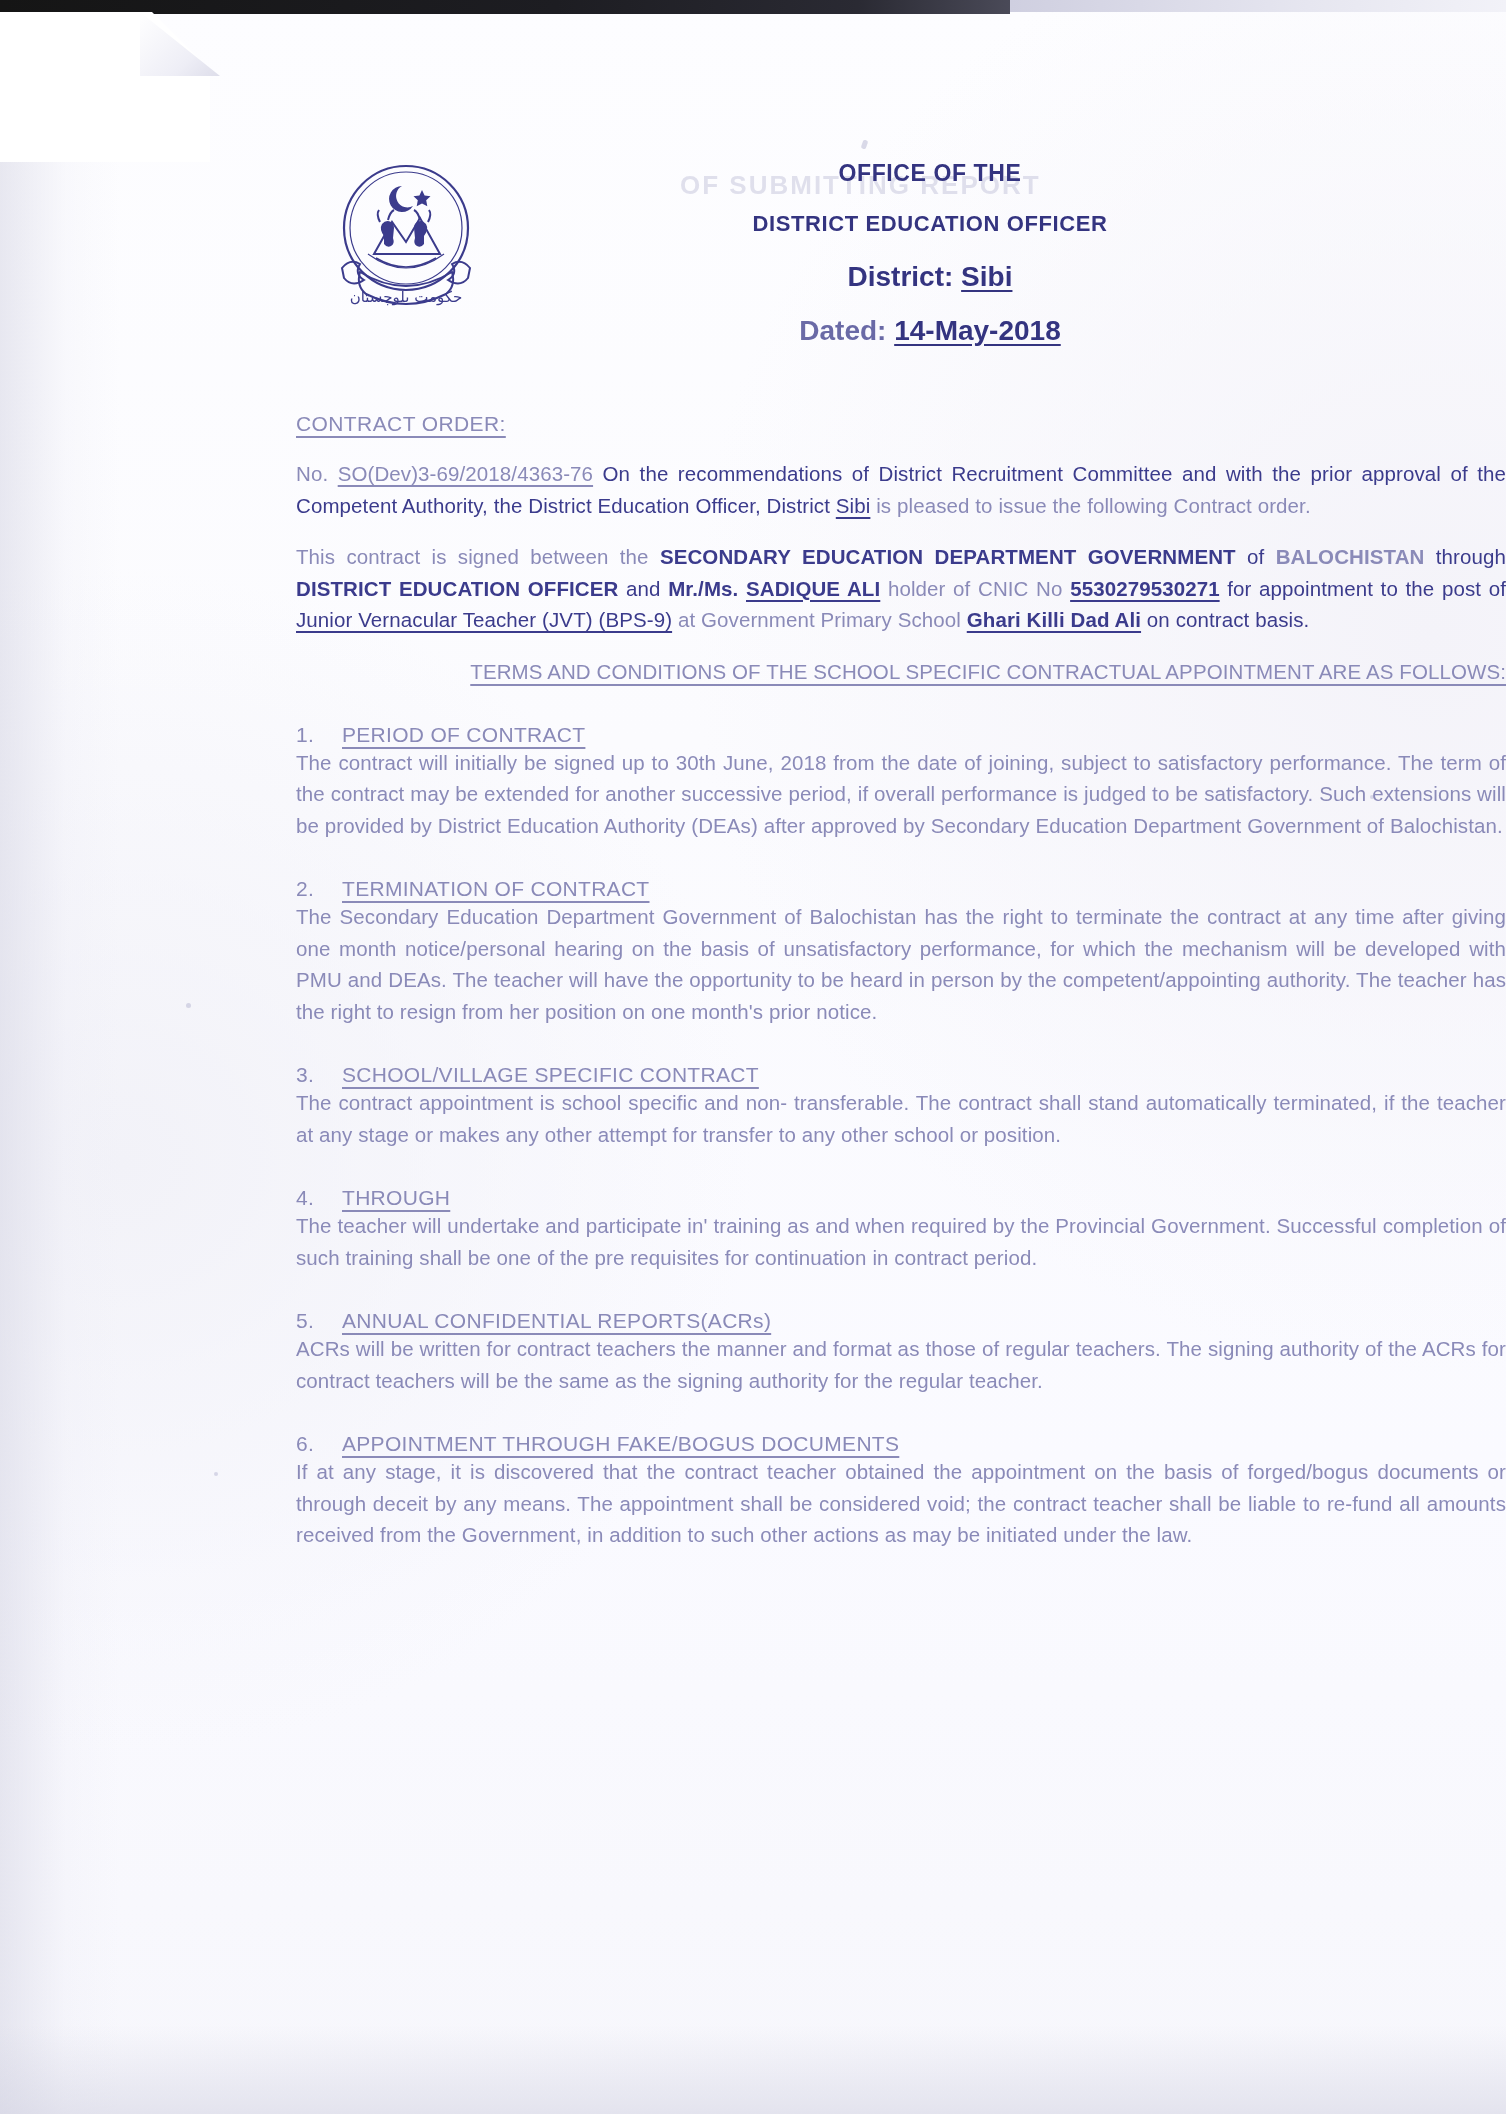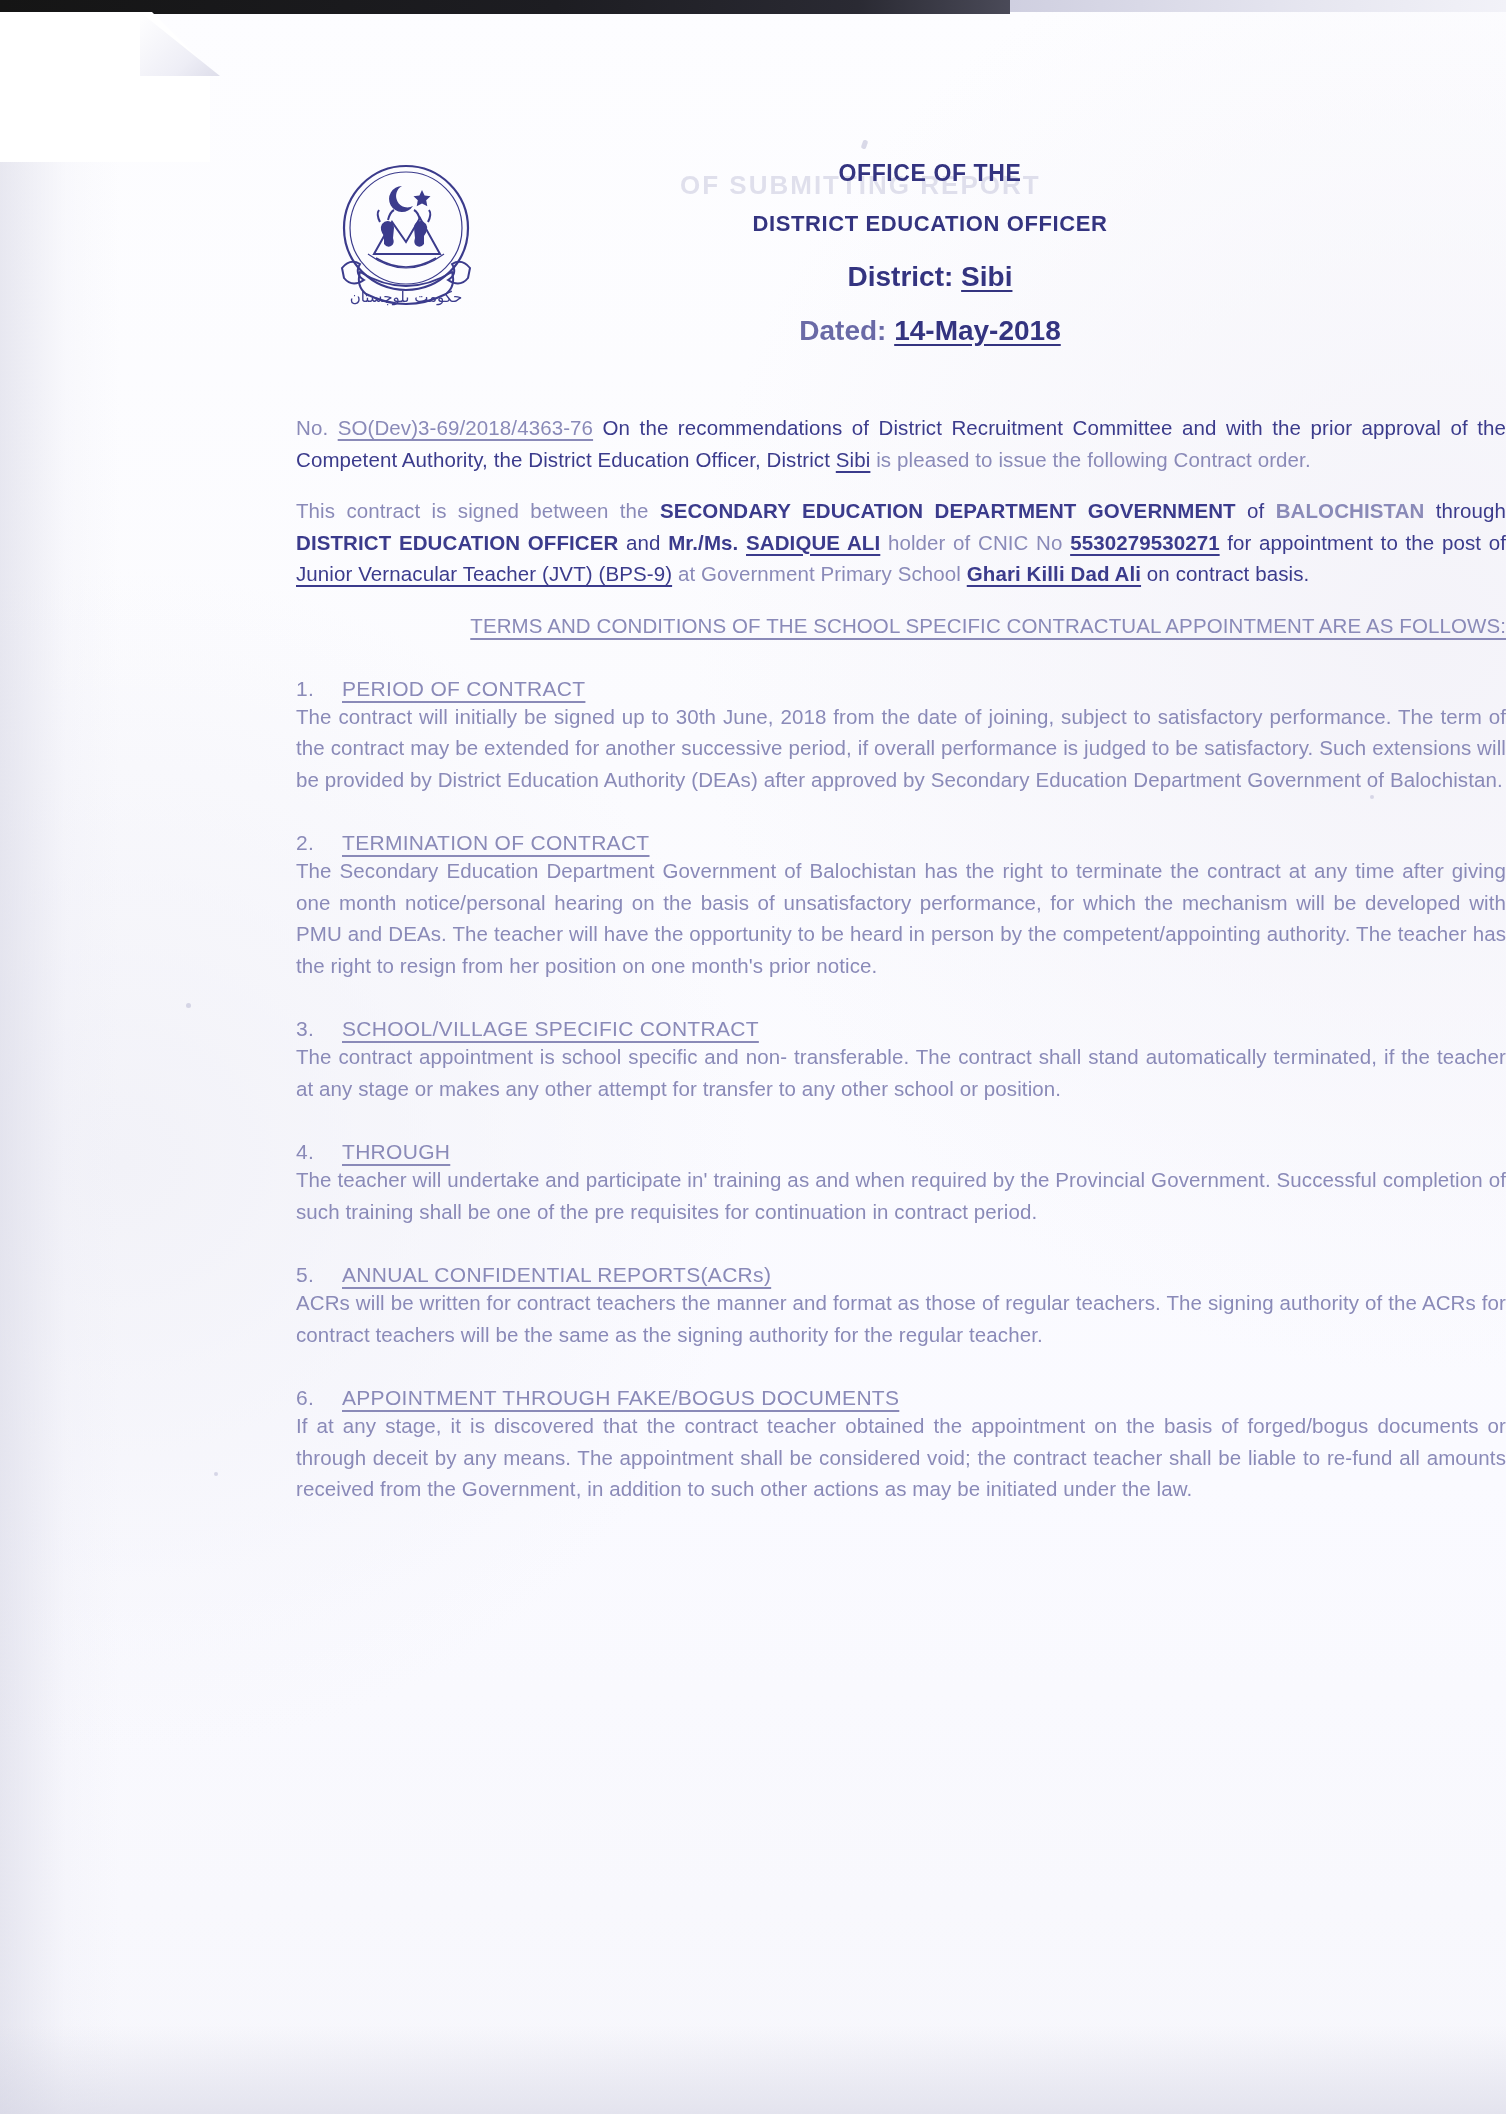--- a/index.html
+++ b/index.html
@@ -184,20 +184,21 @@
         <span class="u">Sibi</span>
       </div>
       <div class="hrow ink">
         <span class="mid">Dated:</span>
         <span class="u">14-May-2018</span>
       </div>
     </div>
 
     <div id="body">
 
+      <div class="h-underline faded">CONTRACT ORDER:</div>
 
       <p class="para">
         <span class="faded">No.</span>
         <span class="faded u">SO(Dev)3-69/2018/4363-76</span>
         <span class="ink">On the recommendations of District Recruitment Committee and with the prior approval of the Competent Authority, the District Education Officer, District</span>
         <span class="ink u">Sibi</span>
         <span class="faded">is pleased to issue the following Contract order.</span>
       </p>
 
       <p class="para">

